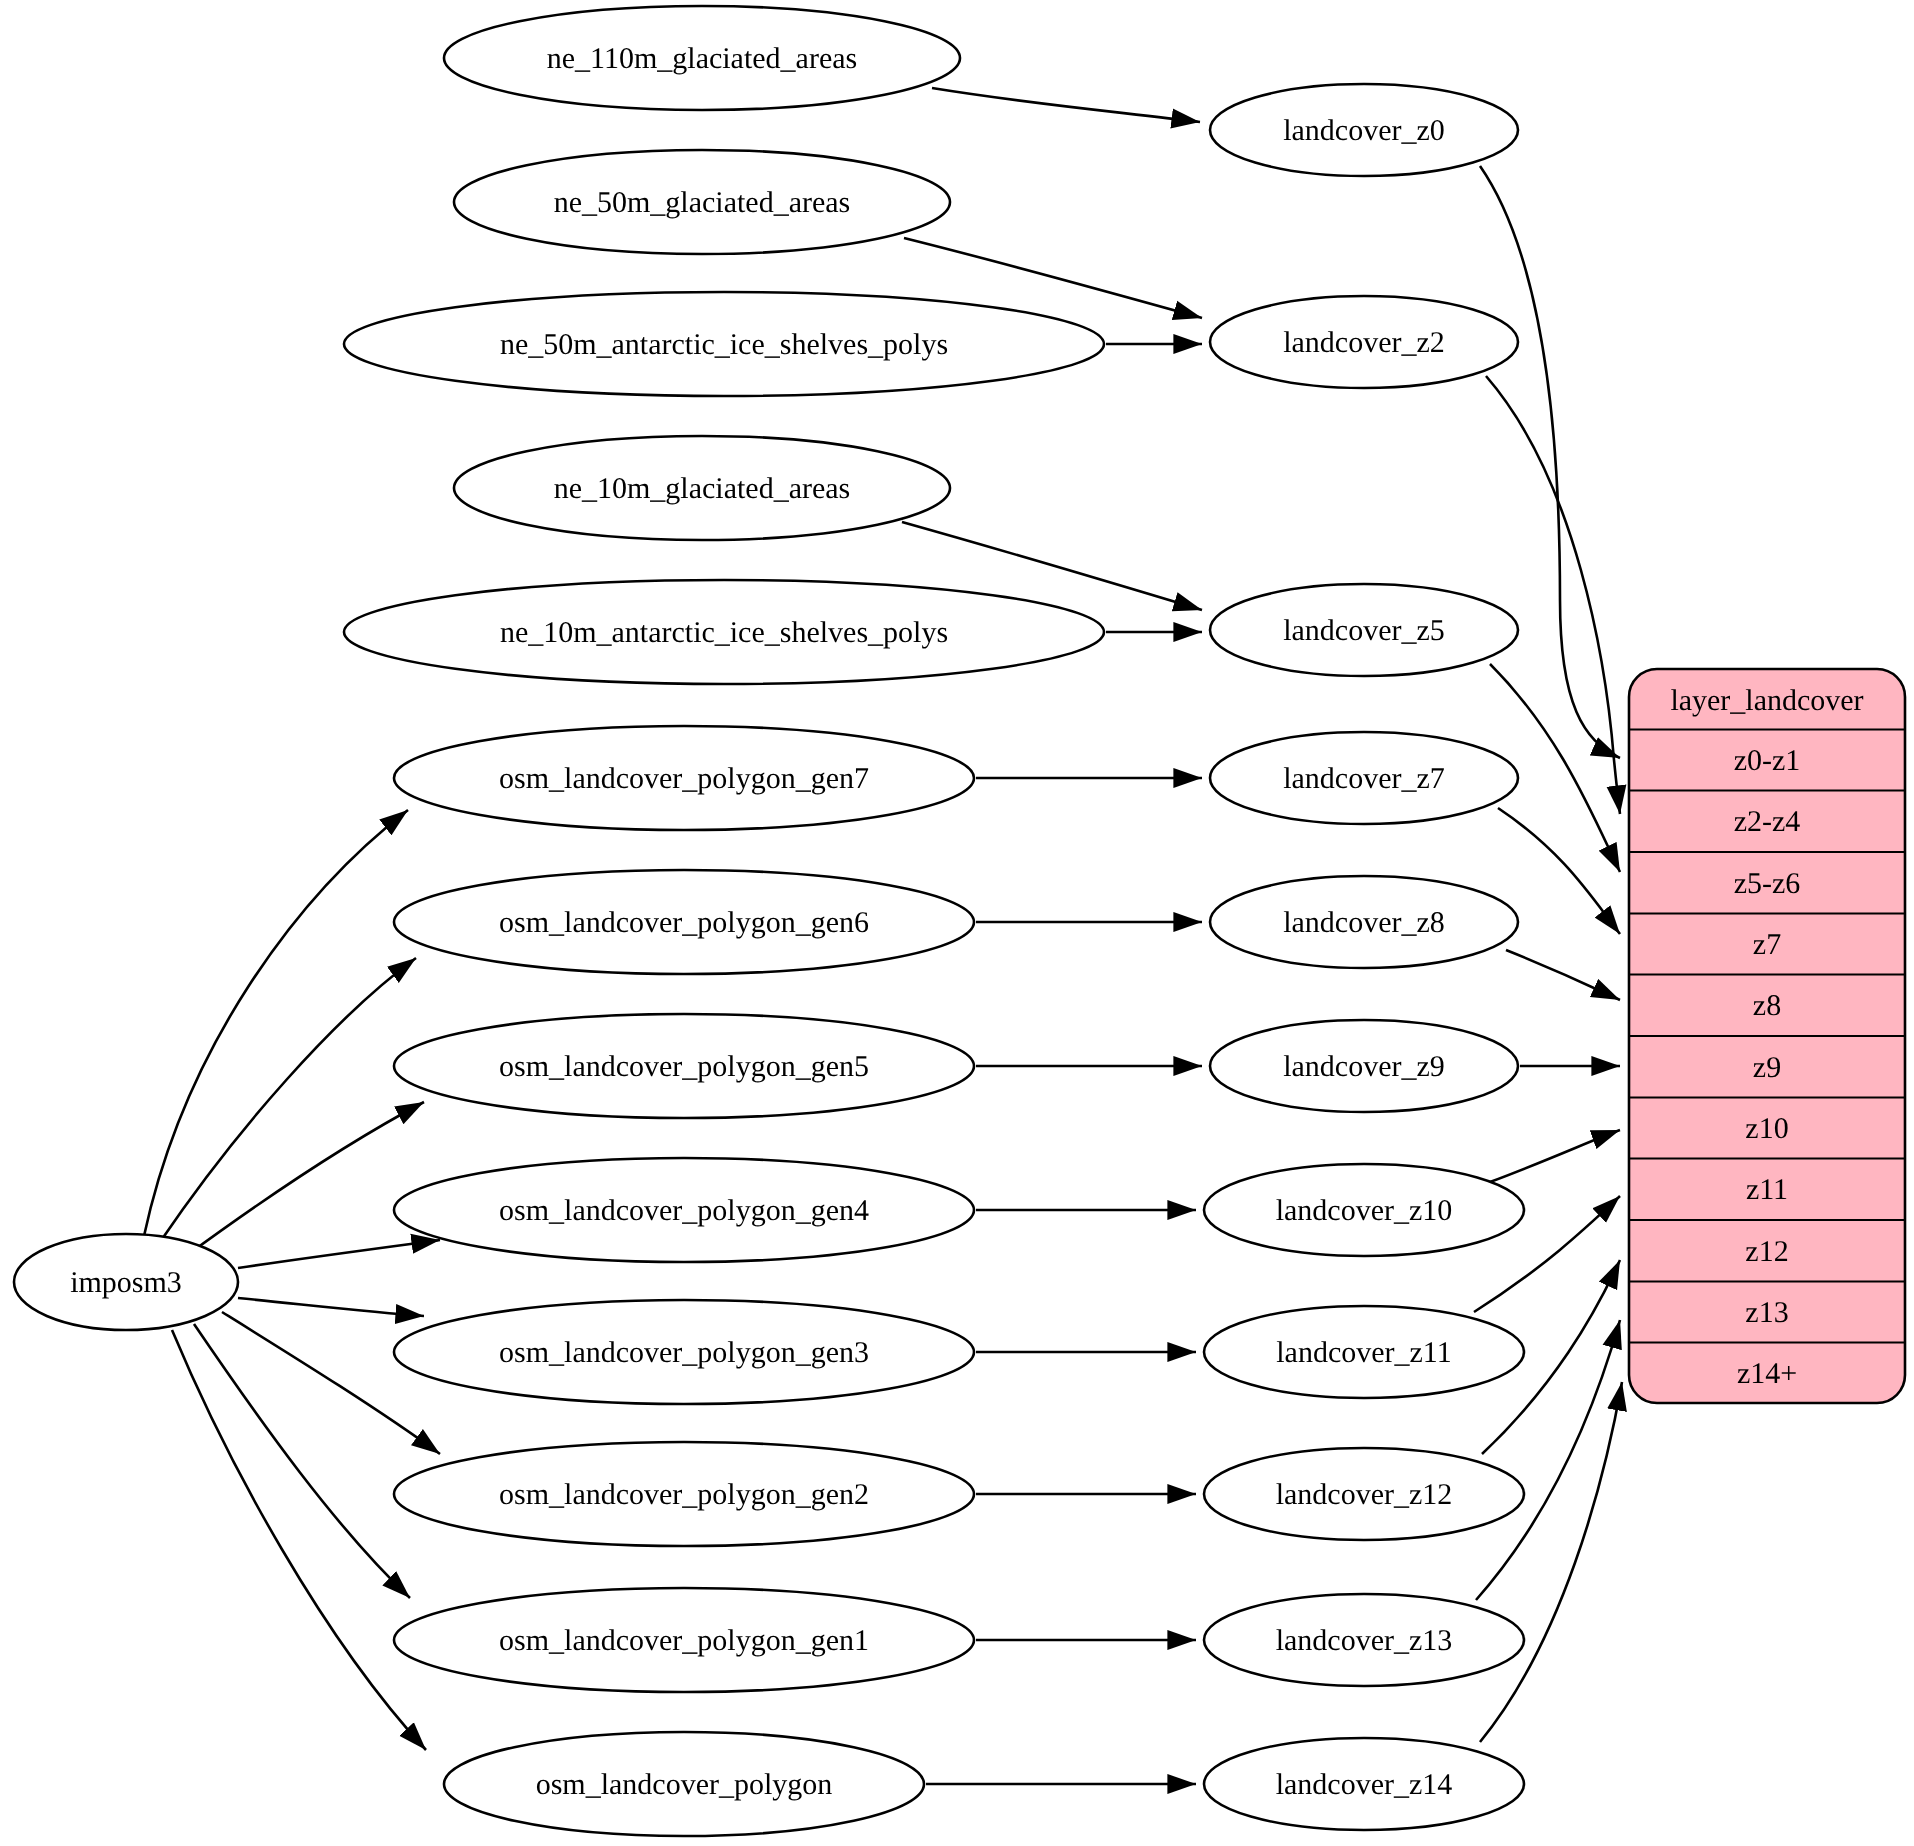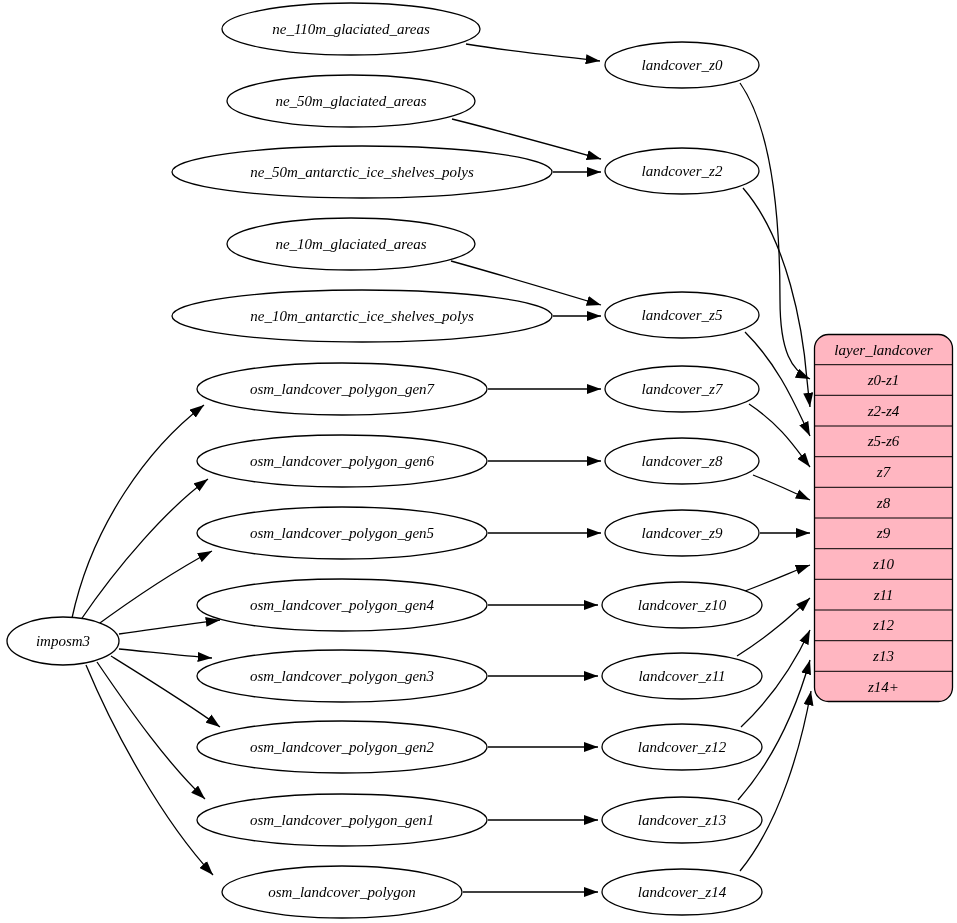--- a/index.html
+++ b/index.html
@@ -1,17 +1,17 @@
 <!DOCTYPE html>
 <html><head>
 <meta charset="utf-8">
 <title>Diagram</title>
 <style>
   html,body{margin:0;padding:0;background:#ffffff;}
-  .stage{position:relative;width:957px;height:923px;background:#ffffff;overflow:hidden;font-style:italic;}
+  .stage{position:relative;width:957px;height:923px;background:#ffffff;overflow:hidden;}
   svg{display:block;}
   .node ellipse{fill:#ffffff;stroke:#000000;stroke-width:1.3;}
   .node text, .rec text{
     font-family:"Liberation Serif","DejaVu Serif",serif;
     font-size:15px;fill:#000000;text-anchor:middle;
   }
   .edge{fill:none;stroke:#000000;stroke-width:1.3;}
   .rec rect{stroke:#000000;stroke-width:1.3;}
   .rec line{stroke:#000000;stroke-width:1;}
 </style>

